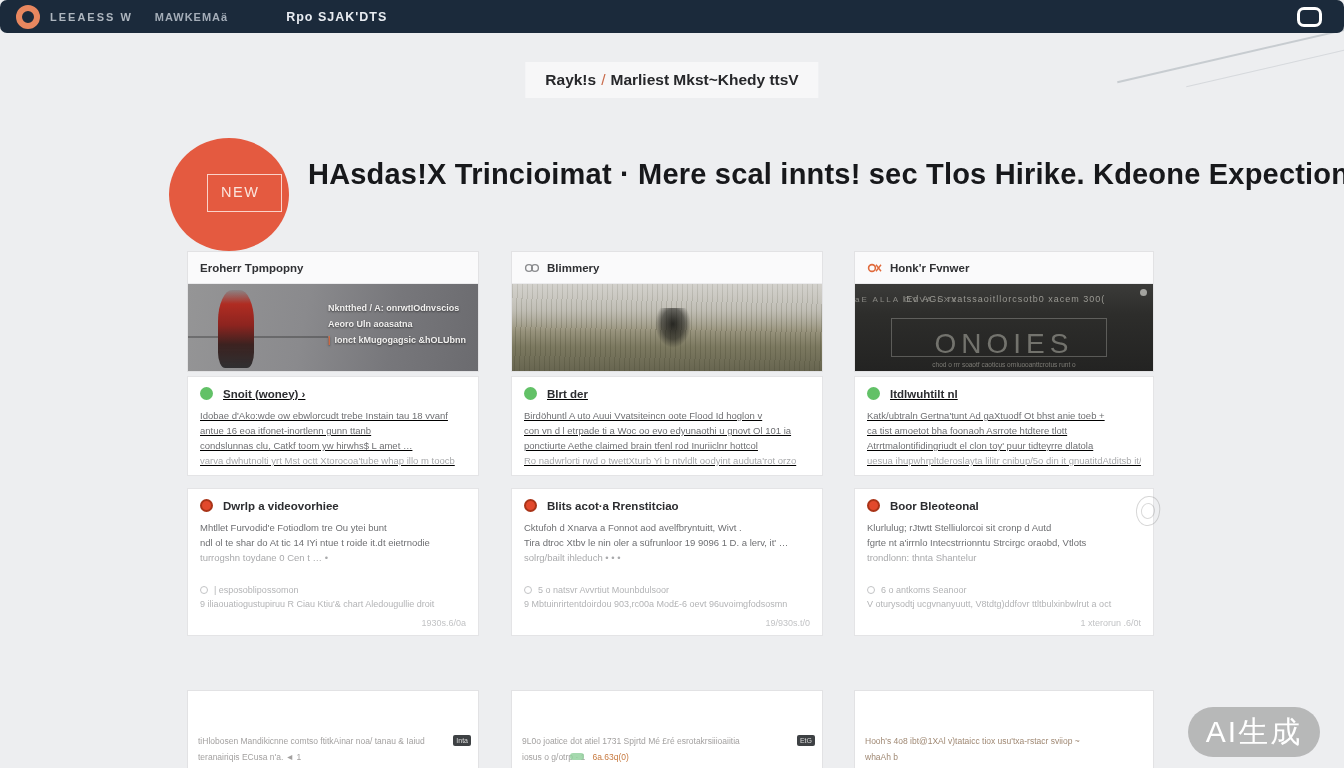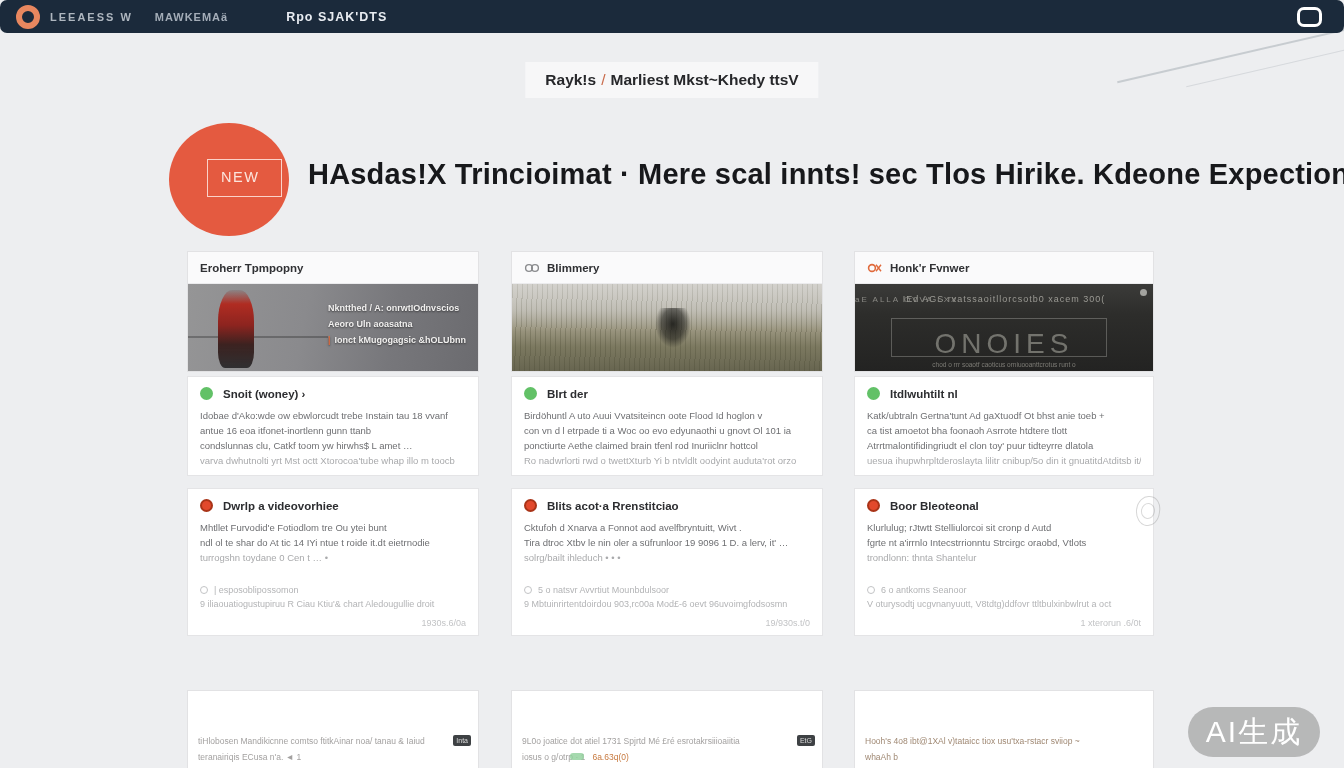--- a/index.html
+++ b/index.html
@@ -23,21 +23,21 @@
   .diag2 { position:absolute; right:-20px; top:66px; width:180px; height:1px;
            background:rgba(130,140,150,.22); transform:rotate(-13deg); }
 
   
   .breadcrumb { position:absolute; top:62px; left:50%; transform:translateX(-50%);
                 background:#f7f7f8; padding:9px 20px; font-size:15.5px; font-weight:700;
                 color:#26272a; white-space:nowrap; }
   .crumb-sep { color:#c96a4a; font-weight:400; padding:0 5px; }
 
   
-  .hero-circle { position:absolute; left:169px; top:123px; width:120px; height:113px;
+  .hero-circle { position:absolute; left:169px; top:138px; width:120px; height:113px;
                  border-radius:50%; background:#e45a40; }
   .new-box { position:absolute; left:38px; top:36px; border:1.5px solid rgba(255,232,226,.85);
              padding:9px 22px 11px 13px; color:#fbe4dc; font-size:14.5px; letter-spacing:1.5px; }
   .hero-title { position:absolute; left:308px; top:158px; font-size:29px; font-weight:600;
                 color:#17181b; white-space:nowrap; letter-spacing:.2px; }
 
   
   .col { position:absolute; top:251px; }
   .col-1 { left:187px; width:292px; }
   .col-2 { left:511px; width:312px; }
@@ -73,21 +73,21 @@
   .img3-box { position:absolute; left:36px; right:46px; top:34px; bottom:14px;
               border:1px solid rgba(190,190,182,.35); }
   .img3-big { position:absolute; top:44px; width:100%; text-align:center; color:rgba(190,190,180,.5);
               font-size:28px; letter-spacing:5px; font-weight:400; }
   .img3-bottom { position:absolute; bottom:3px; width:100%; text-align:center; color:#7d7c76; font-size:6.5px; }
   .img3-dot { position:absolute; right:6px; top:5px; width:7px; height:7px; border-radius:50%;
               background:rgba(210,210,205,.7); }
 
   
   .sec { background:#fff; border:1px solid #e4e4e6; padding:10px 12px; position:relative; }
-  .sec-a { margin-top:4px; height:100px; }
+  .sec-a { margin-top:4px; height:100px;text-decoration:underline; }
   .sec-b { margin-top:12px; height:148px; }
   .sec-title-row { display:flex; align-items:center; gap:10px; }
   .dot { width:13px; height:13px; border-radius:50%; flex:none; }
   .dot-green { background:#62c167; }
   .dot-red { background:#e2492c; border:2.5px solid #a93418; }
   .sec-title { font-size:11.5px; font-weight:700; color:#2c2d30; }
   .sec-lines { margin-top:8px; font-size:9.5px; color:#6e6f72; line-height:15px; white-space:nowrap; overflow:hidden;}
   .sec-lines div:last-child { color:#a9aaac; }
   .sec-foot { position:absolute; left:12px; right:12px; bottom:24px; font-size:9px;
               color:#b3b4b6; line-height:14px; white-space:nowrap; overflow:hidden;}

